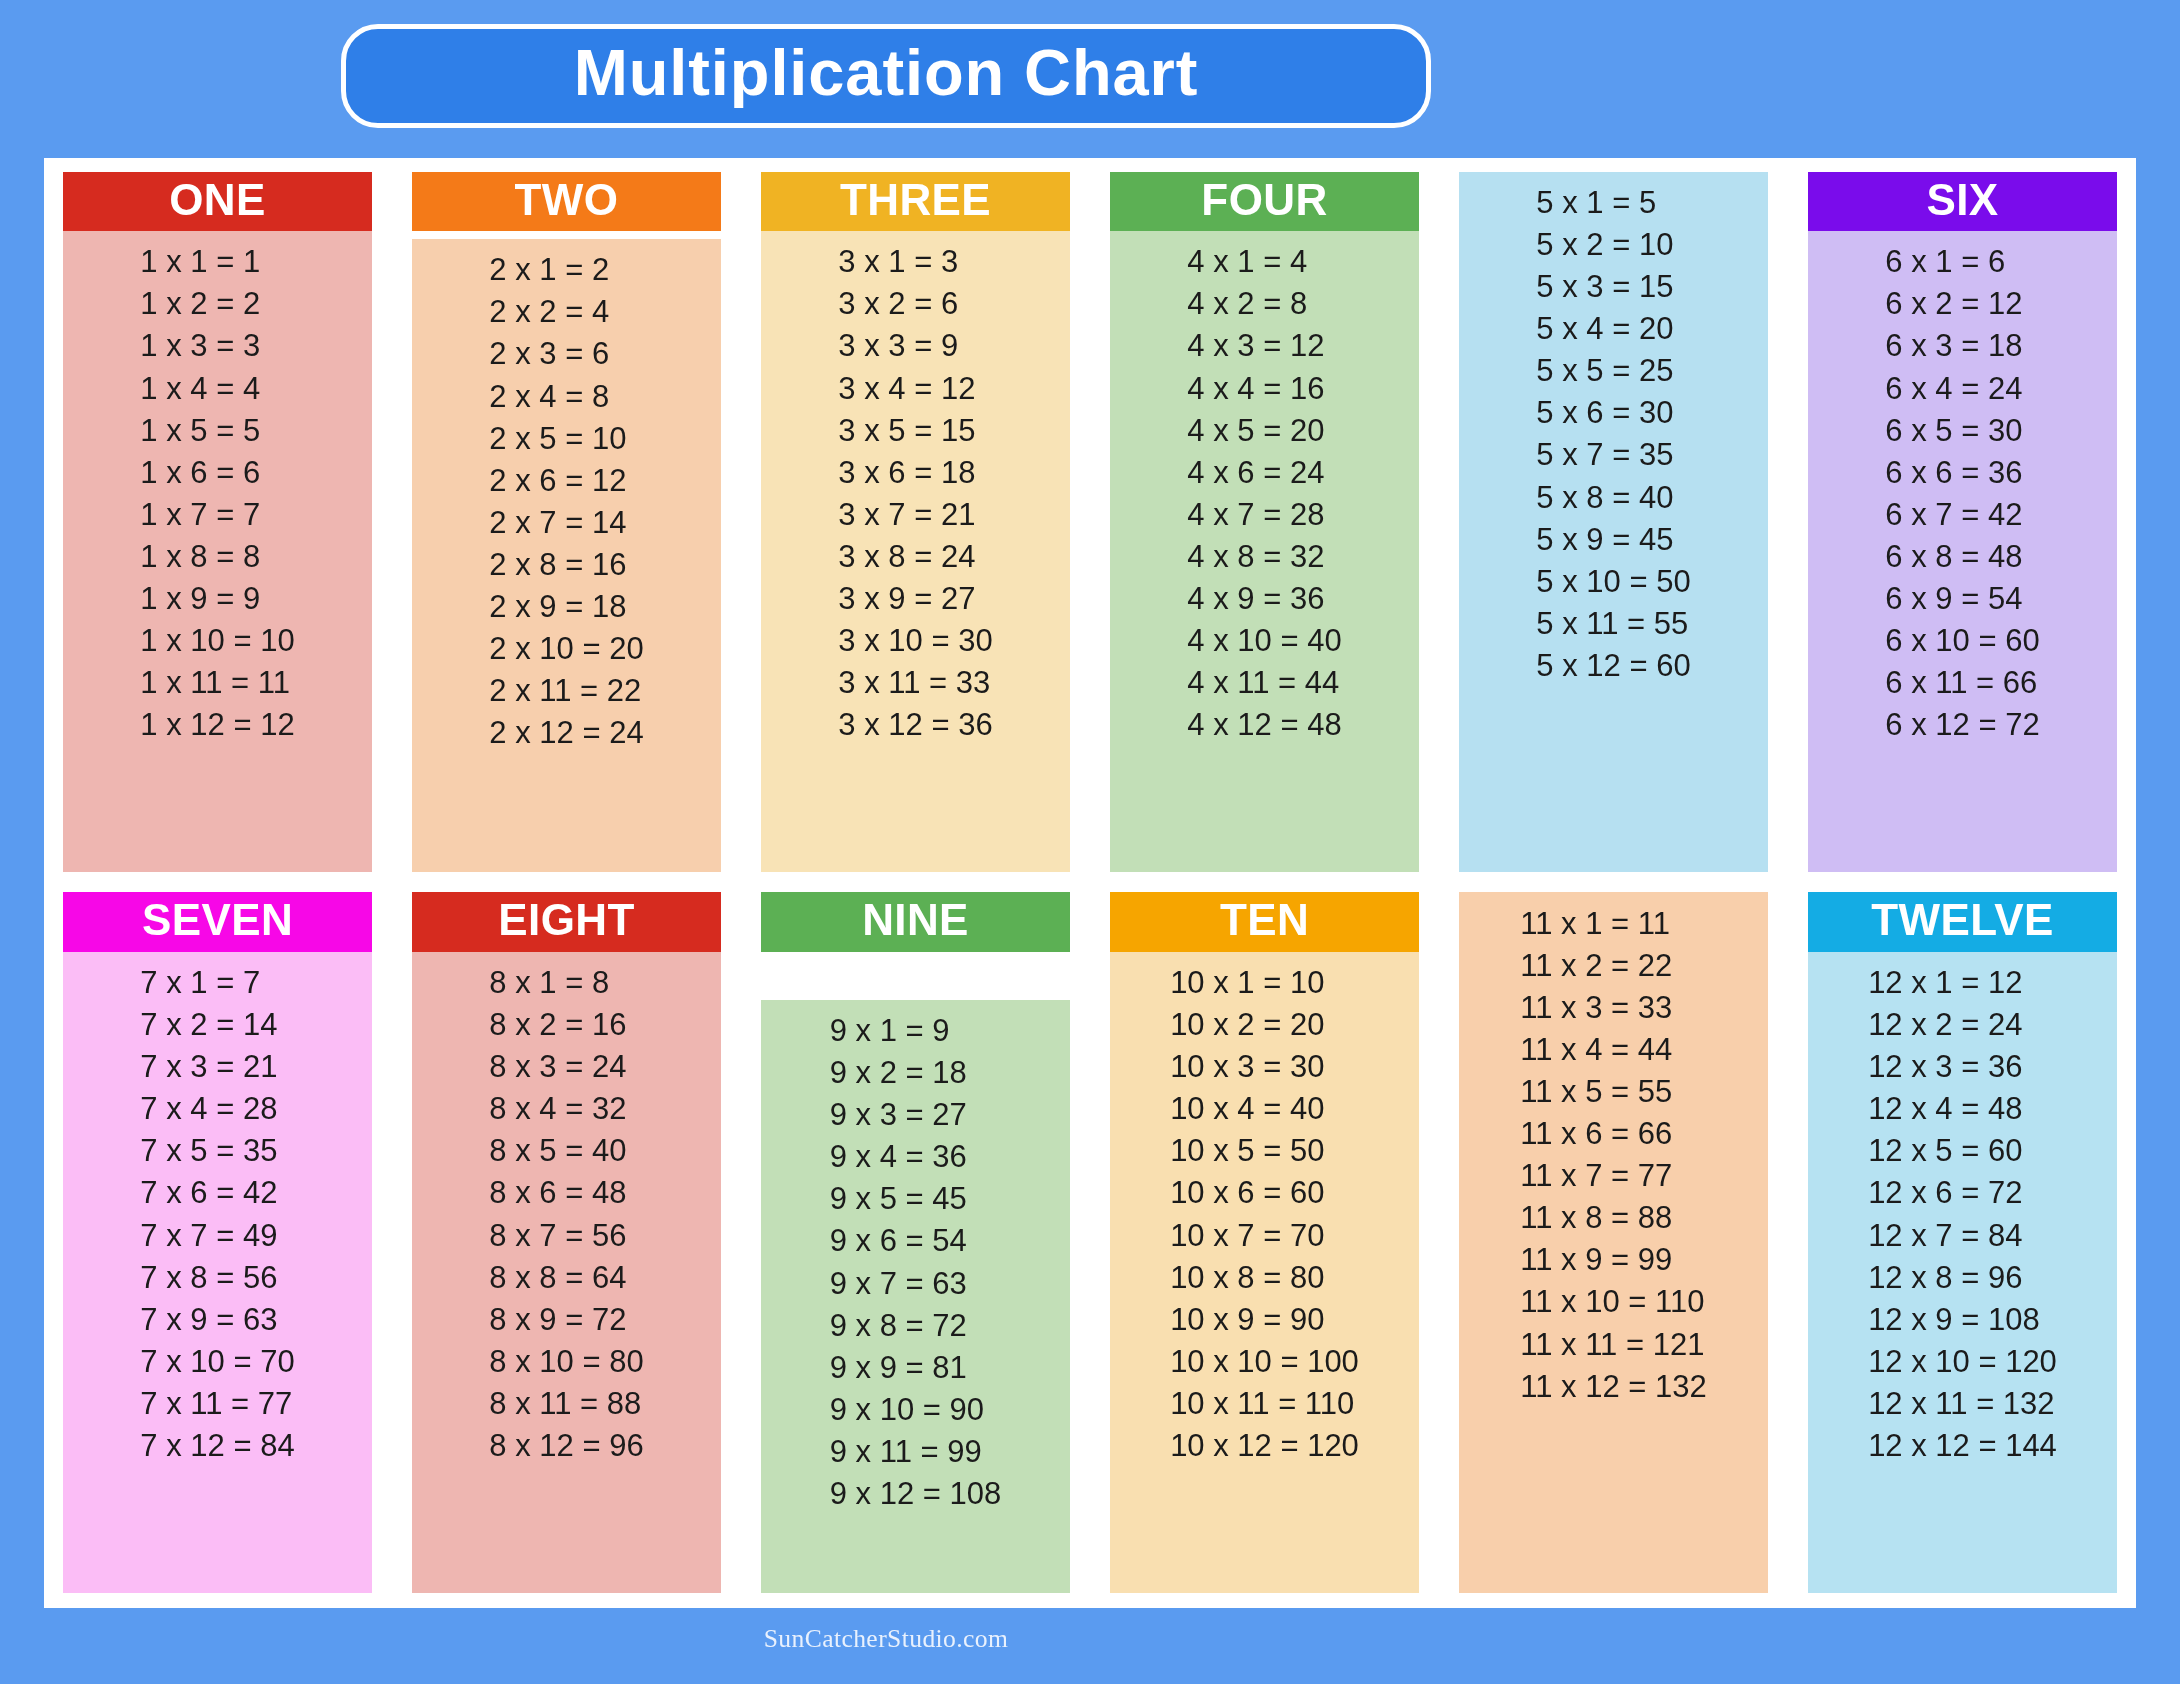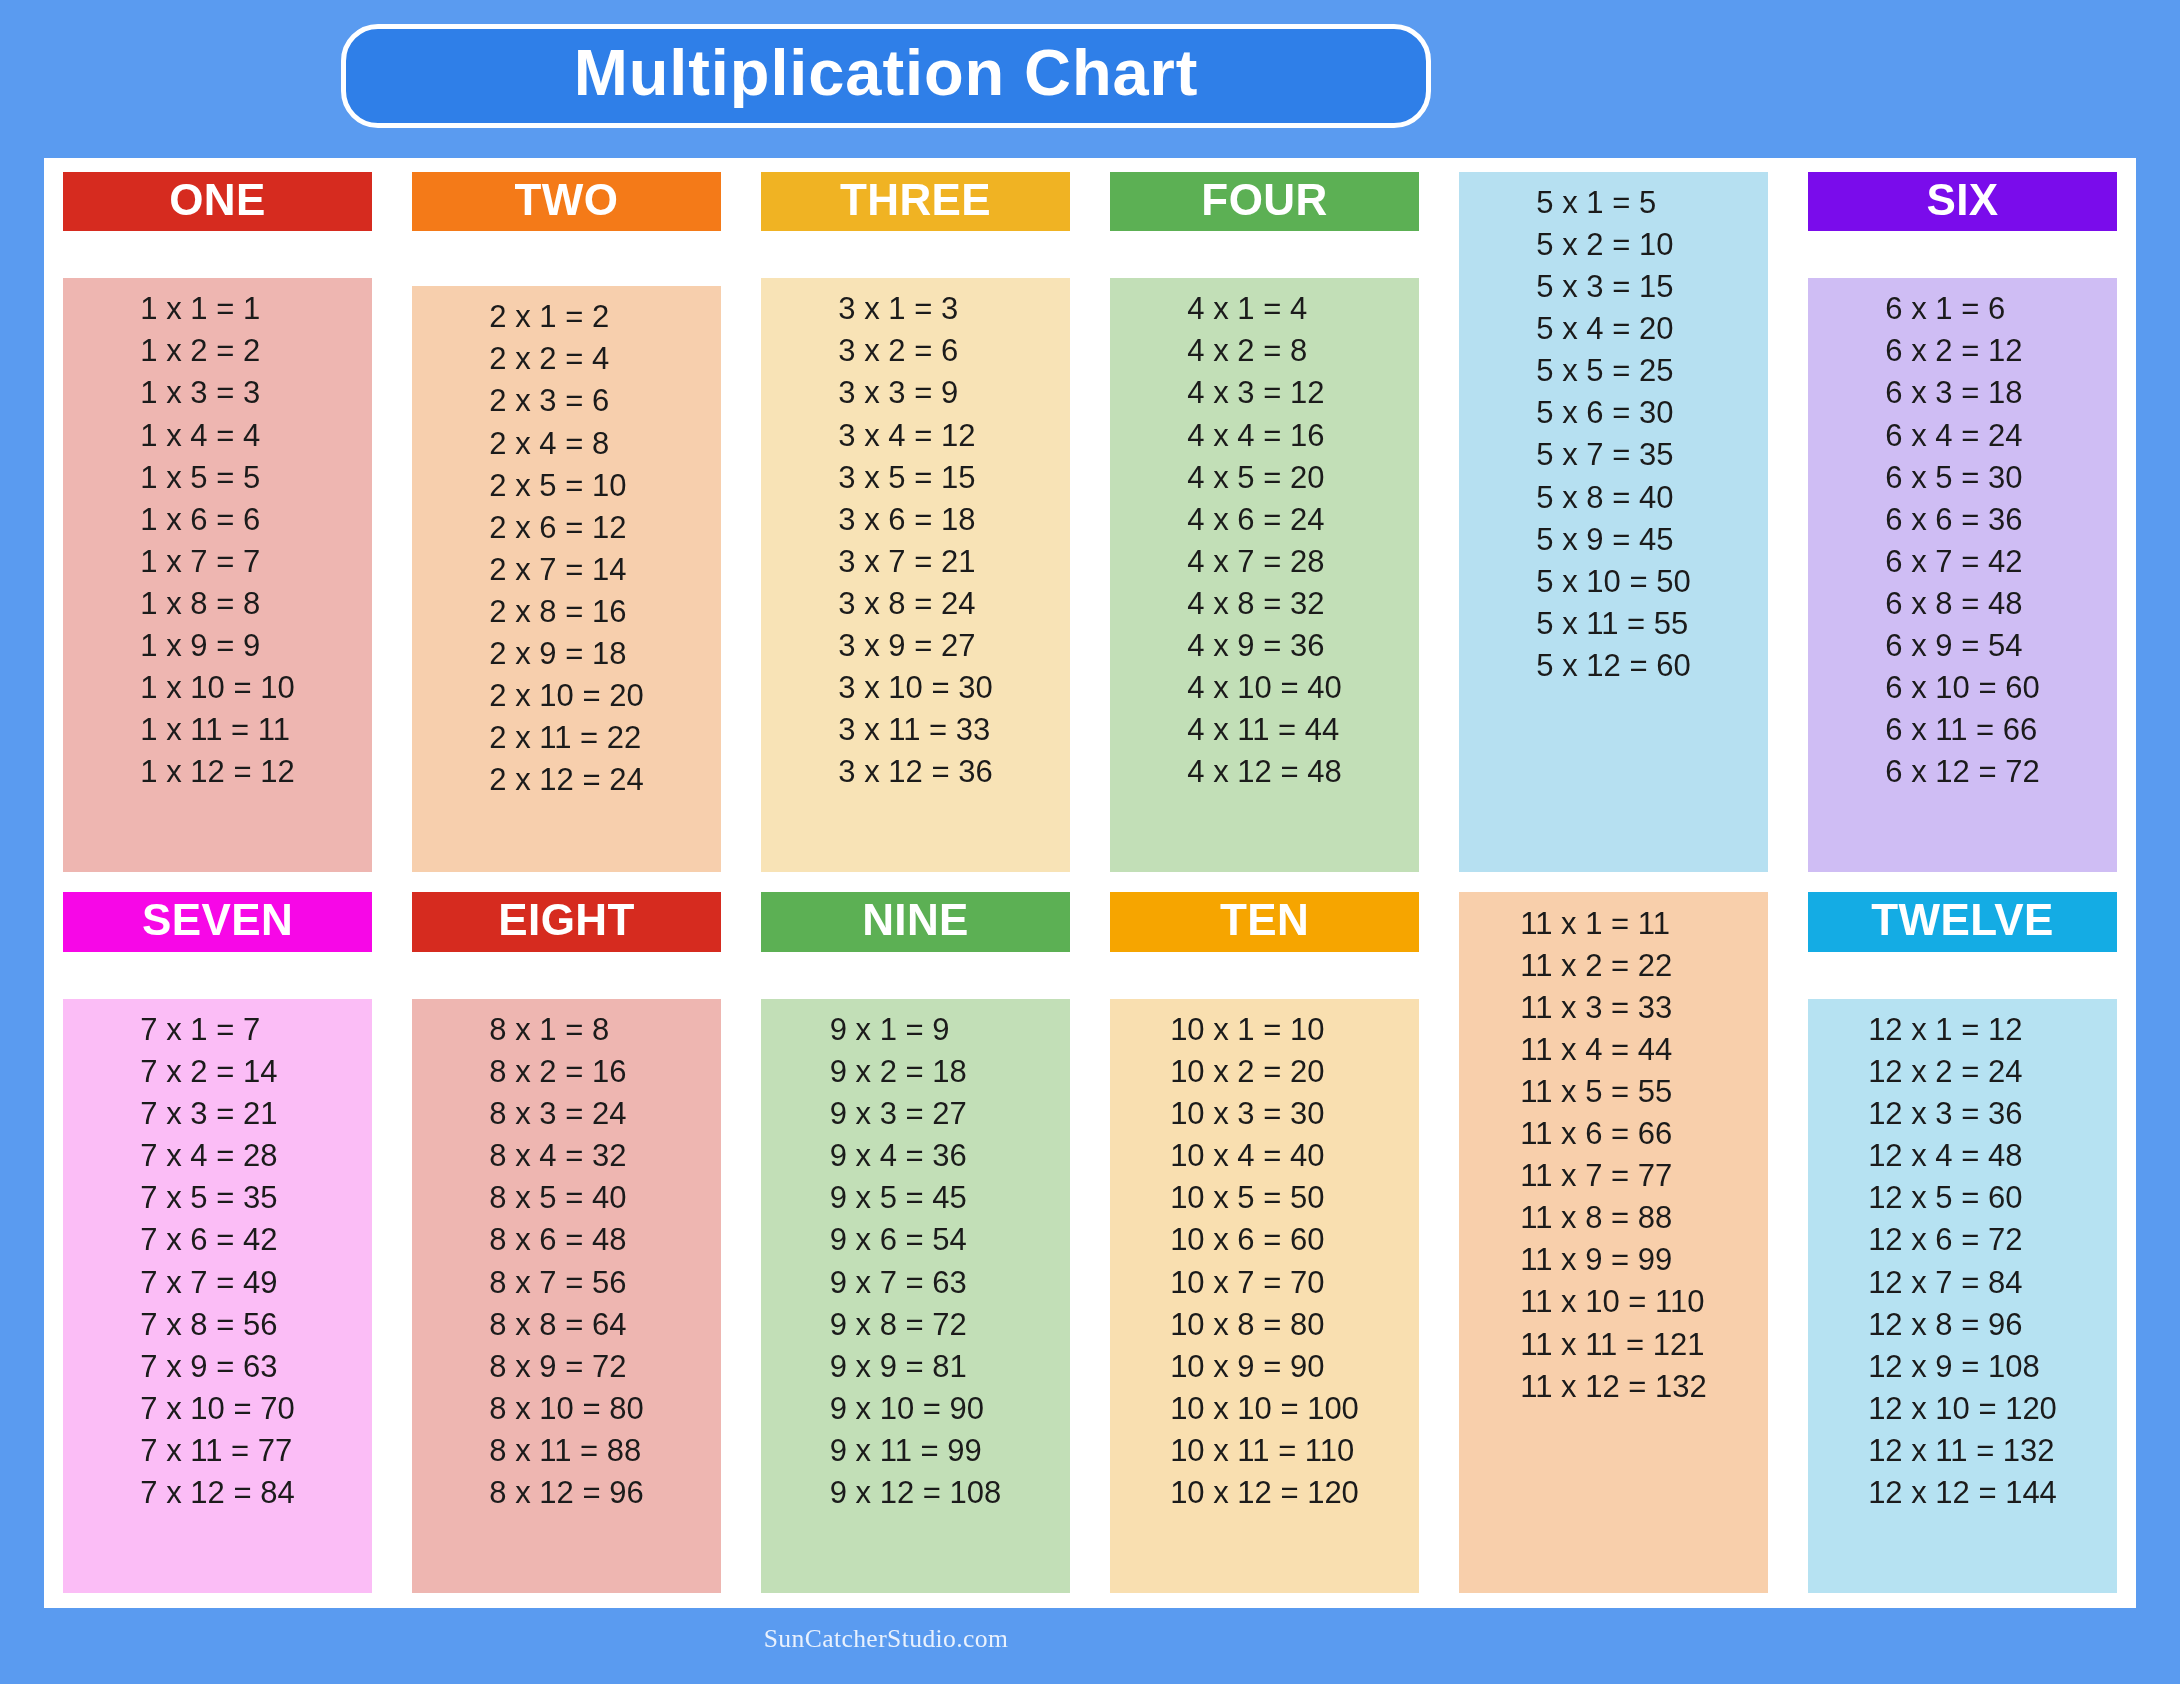--- a/index.html
+++ b/index.html
@@ -69,21 +69,20 @@
     row-gap: 20.4px;
     width: 100%;
     height: 100%;
     box-sizing: border-box;
   }
 
   .table-card {
     display: flex;
     flex-direction: column;
     overflow: hidden;
-    gap: 47px;
   }
   .card-header {
     text-align: center;
     color: #ffffff;
     font-size: 44px;
     font-weight: bold;
     padding: 6px 0 9.4px 0;
     letter-spacing: 0.4px;
     line-height: 1;
   }
@@ -280,21 +279,21 @@
               <div class="fact">8 x 8 = 64</div>
               <div class="fact">8 x 9 = 72</div>
               <div class="fact">8 x 10 = 80</div>
               <div class="fact">8 x 11 = 88</div>
               <div class="fact">8 x 12 = 96</div>
             </div>
           </div>
         </div>
         <div class="table-card">
           <div class="card-header" style="background: rgb(92, 176, 84);">NINE</div>
-          <div class="card-body" style="background: rgb(194, 223, 183);">
+          <div class="card-body" style="background: rgb(194, 223, 183); margin-top: 48px;">
             <div class="fact-list">
               <div class="fact">9 x 1 = 9</div>
               <div class="fact">9 x 2 = 18</div>
               <div class="fact">9 x 3 = 27</div>
               <div class="fact">9 x 4 = 36</div>
               <div class="fact">9 x 5 = 45</div>
               <div class="fact">9 x 6 = 54</div>
               <div class="fact">9 x 7 = 63</div>
               <div class="fact">9 x 8 = 72</div>
               <div class="fact">9 x 9 = 81</div>

